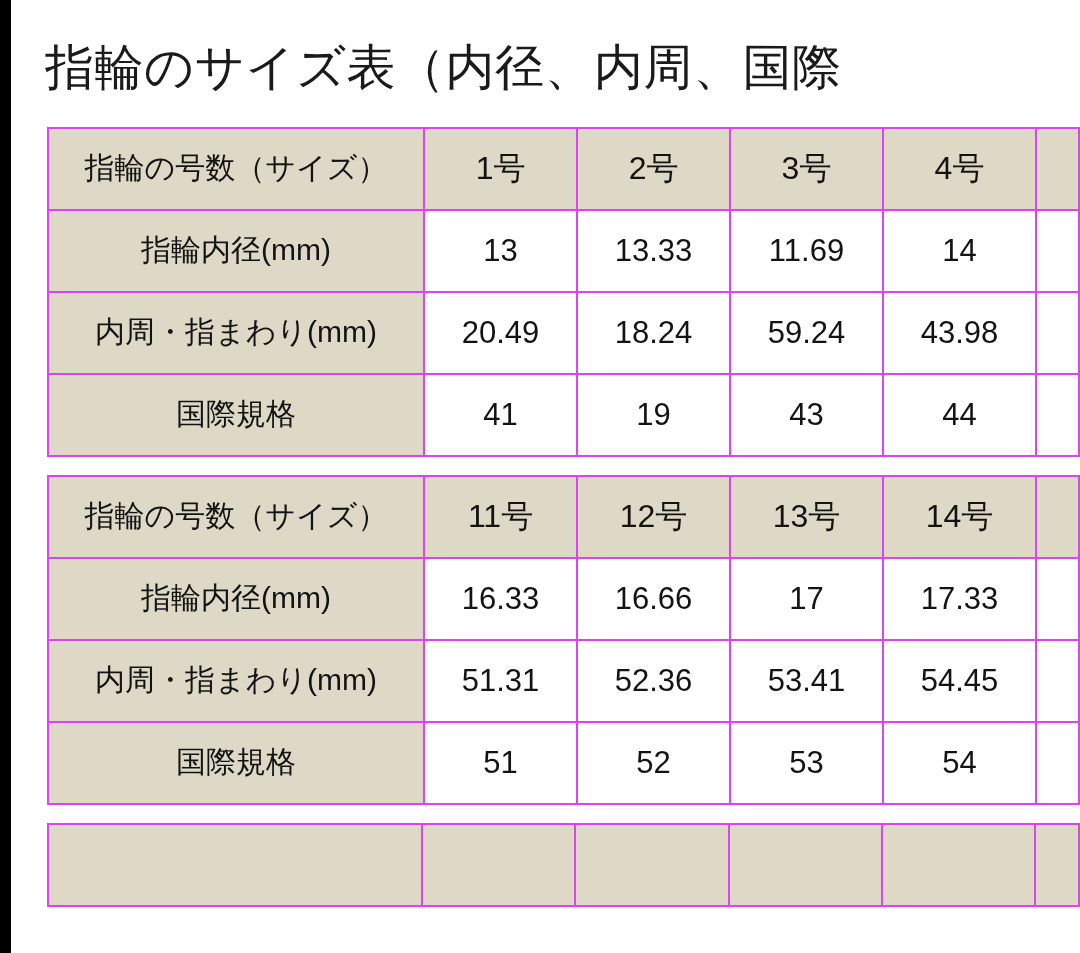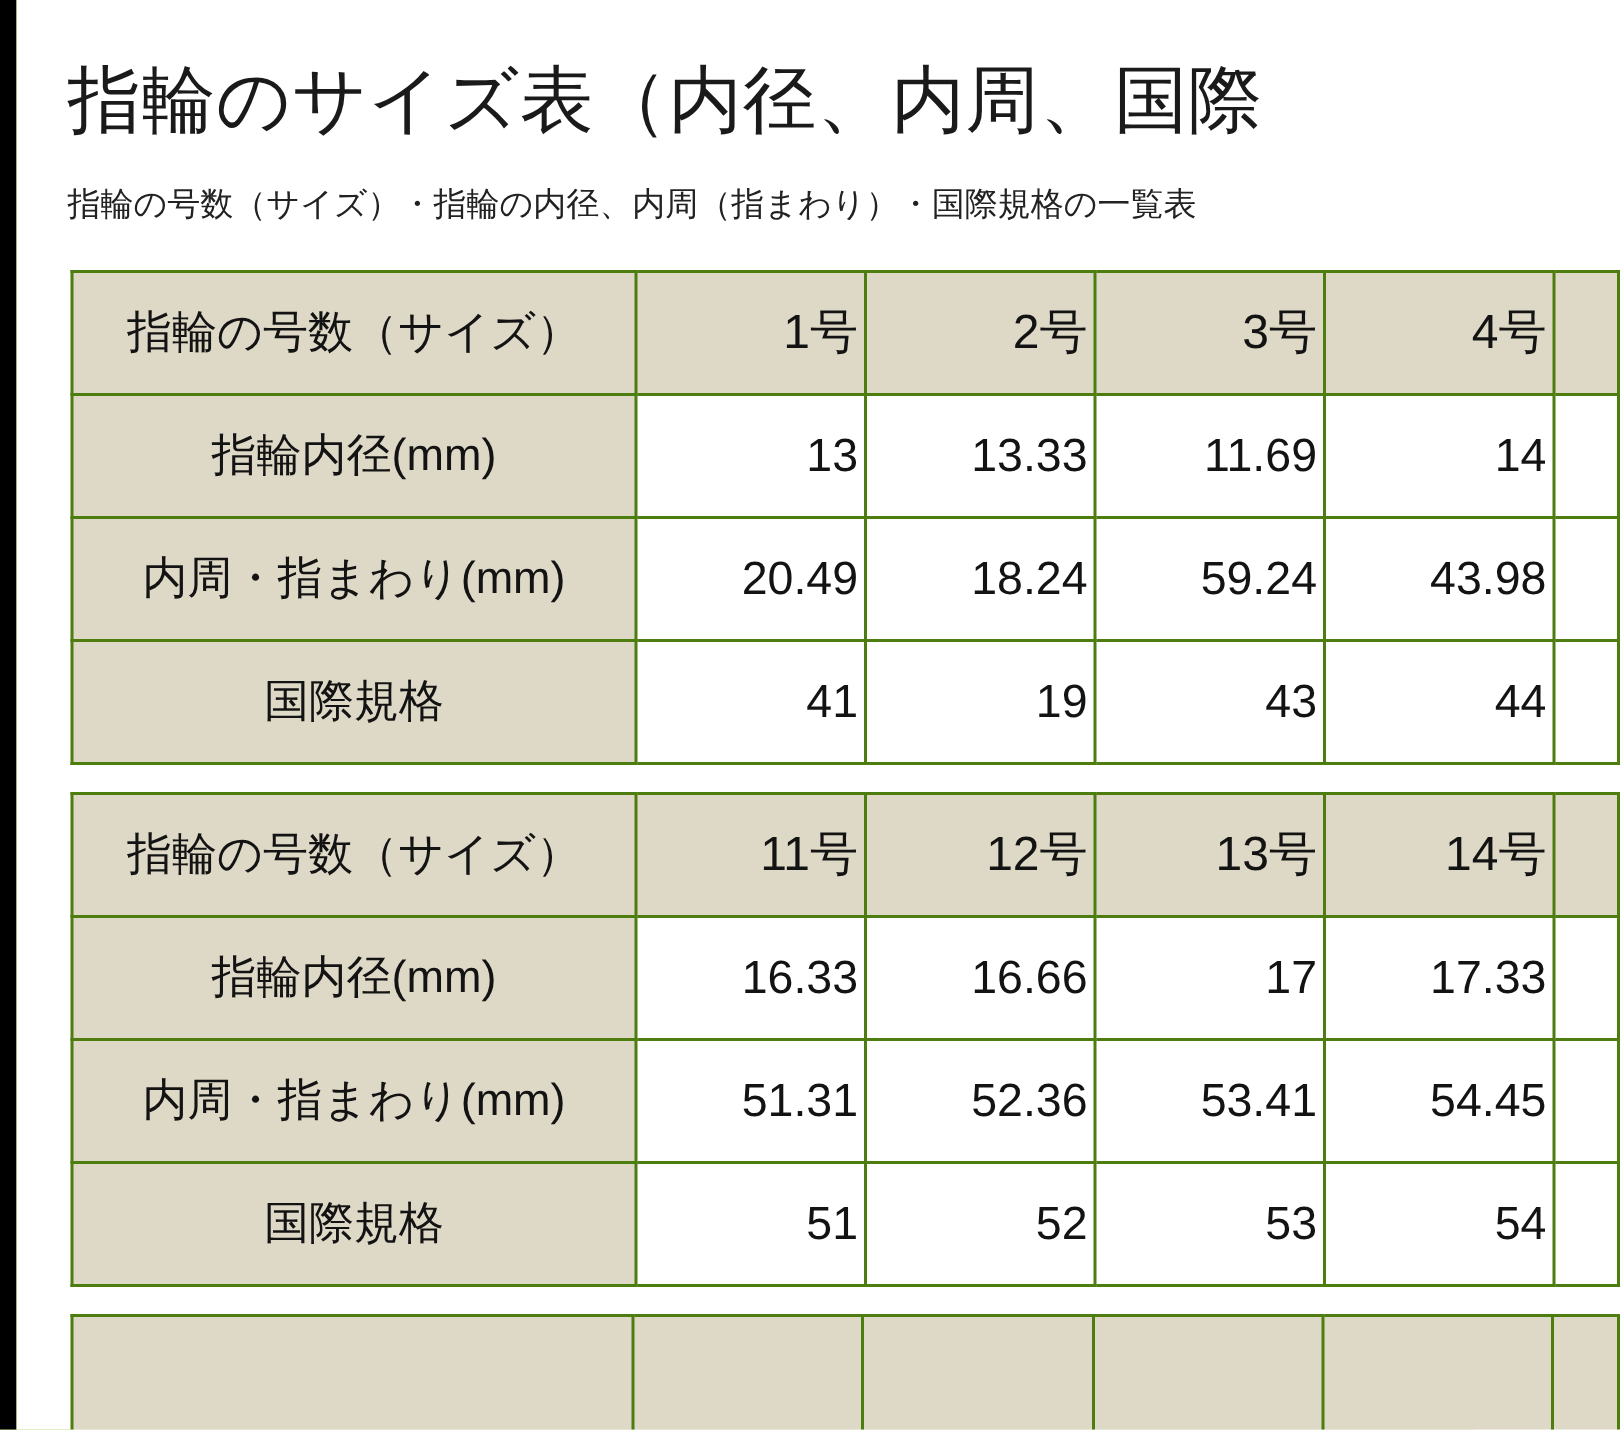--- a/index.html
+++ b/index.html
@@ -11,21 +11,21 @@
     width: 1080px;
     height: 953px;
     overflow: hidden;
     font-family: "Liberation Sans", "DejaVu Sans", sans-serif;
     color: #1b1b1b;
   }
   .page {
     position: relative;
     width: 984px;
     height: 953px;
-    background: #84cc16;
+    background: #c2410c;
     box-sizing: border-box;
     padding: 16px;
   }
   .edge-left {
     position: absolute;
     left: 0;
     top: 0;
     width: 11px;
     height: 953px;
     background: #000000;
@@ -60,60 +60,58 @@
     margin-top: 28px;
     margin-left: 36px;
   }
   table.size-table {
     border-collapse: collapse;
     table-layout: fixed;
     margin-bottom: 18px;
     background: #ffffff;
   }
   table.size-table td {
-    border: 2px solid #4d7c0f;
+    border: 2px solid #d946ef;
     height: 82px;
     text-align: center;
     vertical-align: middle;
     font-size: 31px;
     font-weight: 400;
     padding: 0 4px;
     box-sizing: border-box;
     white-space: nowrap;
     color: #131313;
   }
   table.size-table td.head-cell {
     background: #ded8c6;
     width: 378px;
     font-size: 30px;
   }
   table.size-table td.val-cell {
     width: 155px;
     background: #ffffff;
-    text-align: right;
   }
   table.size-table tr.row-labels td.val-cell {
     background: #ded8c6;
     font-size: 32px;
   }
   .clipped-col {
     width: 44px !important;
   }
 </style>
 </head>
 <body>
 
 <div class="page">
 
   <div class="edge-left"></div>
 
   <div class="content">
 
     <h1 class="doc-title">指輪のサイズ表（内径、内周、国際</h1>
-    <p class="doc-subtitle">指輪の号数（サイズ）・指輪の内径、内周（指まわり）・国際規格の一覧表</p>
 
     <div class="tables">
 
       <table class="size-table">
         <tbody>
             <tr class="row-labels">
           <td class="head-cell">指輪の号数（サイズ）</td>
           <td class="val-cell">1号</td>
           <td class="val-cell">2号</td>
           <td class="val-cell">3号</td>

